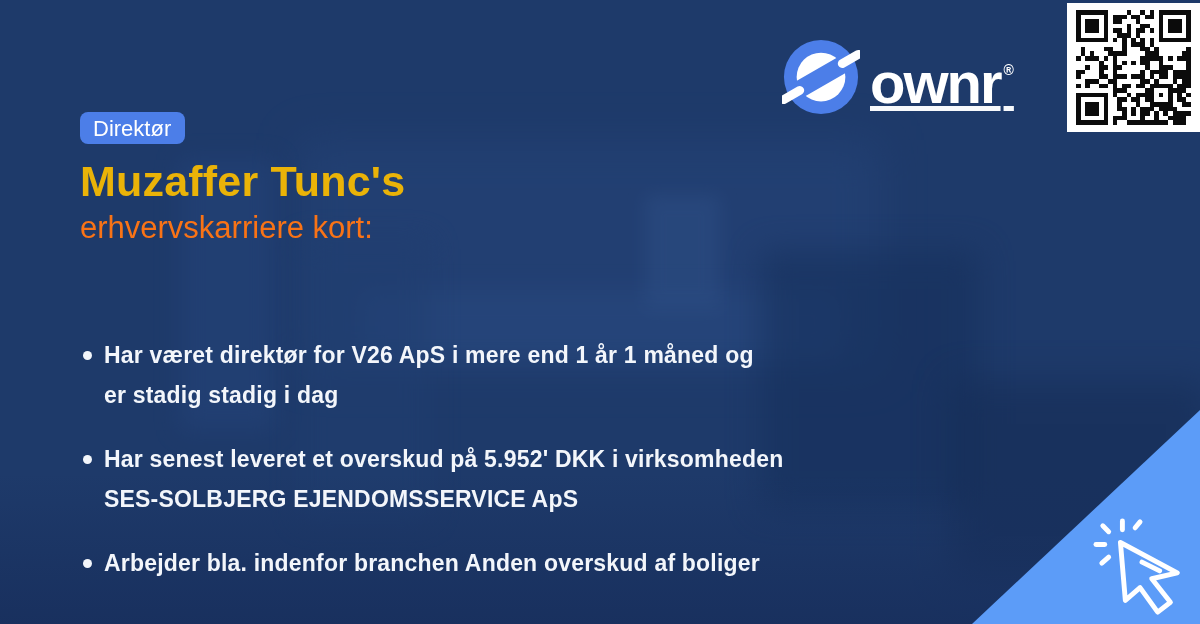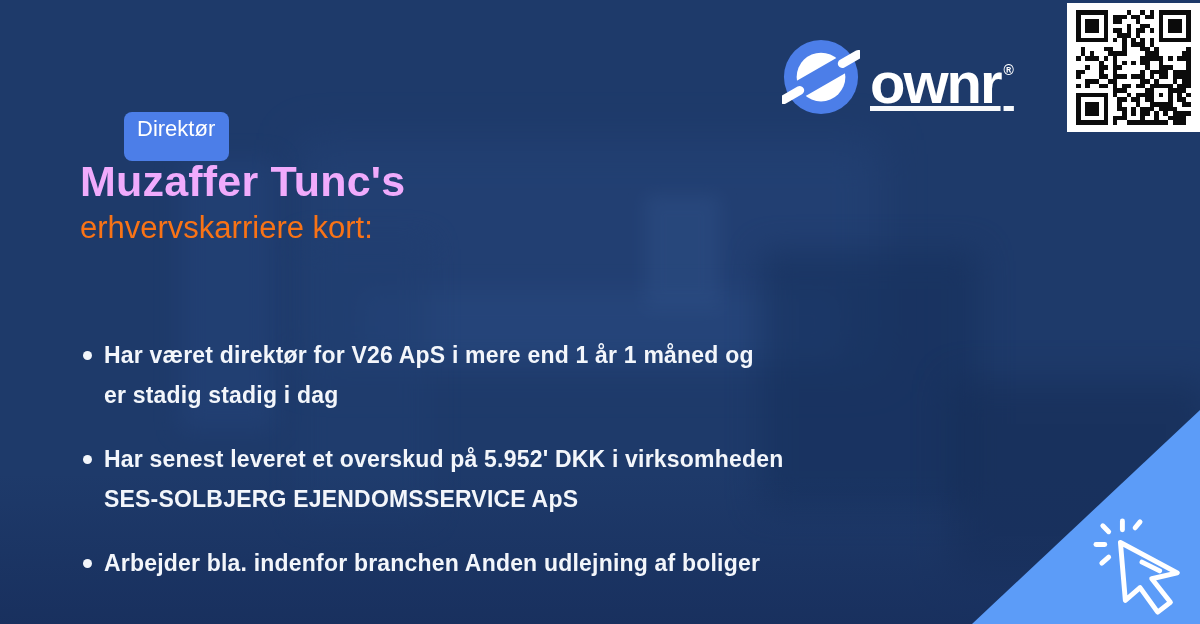--- a/index.html
+++ b/index.html
@@ -41,29 +41,28 @@
     display:flex; align-items:center; justify-content:center;
   }
   .qr-box svg { width:115px; height:115px; display:block; }
 
   
   .badge {
     position:absolute; left:80px; top:112px;
     background:var(--accent,#4c7ee8);
     color:#ffffff;
     font-size:22px; font-weight:400;
-    padding:4px 14px 19px 13px;
+    padding:4px 14px 2px 13px;
     border-radius:8px;
     line-height:26px;
-    margin-left:44px;
   }
 
   
   .headings { position:absolute; left:80px; top:156px; }
-  .title    { font-size:43px; font-weight:700; line-height:50px; color:#f0abfc; letter-spacing:.2px; }
+  .title    { font-size:43px; font-weight:700; line-height:50px; color:#eab308; letter-spacing:.2px; }
   .subtitle { font-size:31px; font-weight:400; line-height:44px; color:#f97316; }
 
   
   .bullets { position:absolute; left:80px; top:311px; width:880px; list-style:none; }
   .bullets li { position:relative; padding-left:24px; margin-bottom:10px;margin-top:24px; }
   .bullets li .dot {
     position:absolute; left:3px; top:16px;
     width:9px; height:9px; border-radius:50%;
     background:#f3f6fb;
   }
@@ -444,21 +443,21 @@
       <div class="bullet-line">Har været direktør for V26 ApS i mere end 1 år 1 måned og</div>
       <div class="bullet-line">er stadig stadig i dag</div>
     </li>
     <li>
       <span class="dot"></span>
       <div class="bullet-line">Har senest leveret et overskud på 5.952' DKK i virksomheden</div>
       <div class="bullet-line">SES-SOLBJERG EJENDOMSSERVICE ApS</div>
     </li>
     <li>
       <span class="dot"></span>
-      <div class="bullet-line">Arbejder bla. indenfor branchen Anden udlejning af boliger</div>
+      <div class="bullet-line">Arbejder bla. indenfor branchen Anden overskud af boliger</div>
     </li>
   </ul>
 
   <div class="corner-triangle"></div>
   <svg class="cursor-icon" viewBox="0 0 100 100" fill="none" stroke="#ffffff" stroke-width="5" stroke-linecap="round" stroke-linejoin="round">
     <path d="M 28 25 L 86 56 L 60 62 L 79 86 L 66 96 L 48 71 L 33 84 Z"></path>
     <path d="M 50 45 L 68 54"></path>
     <path d="M 30 12 L 30 3"></path>
     <path d="M 16 14 L 10 8"></path>
     <path d="M 12 27 L 3 27"></path>

